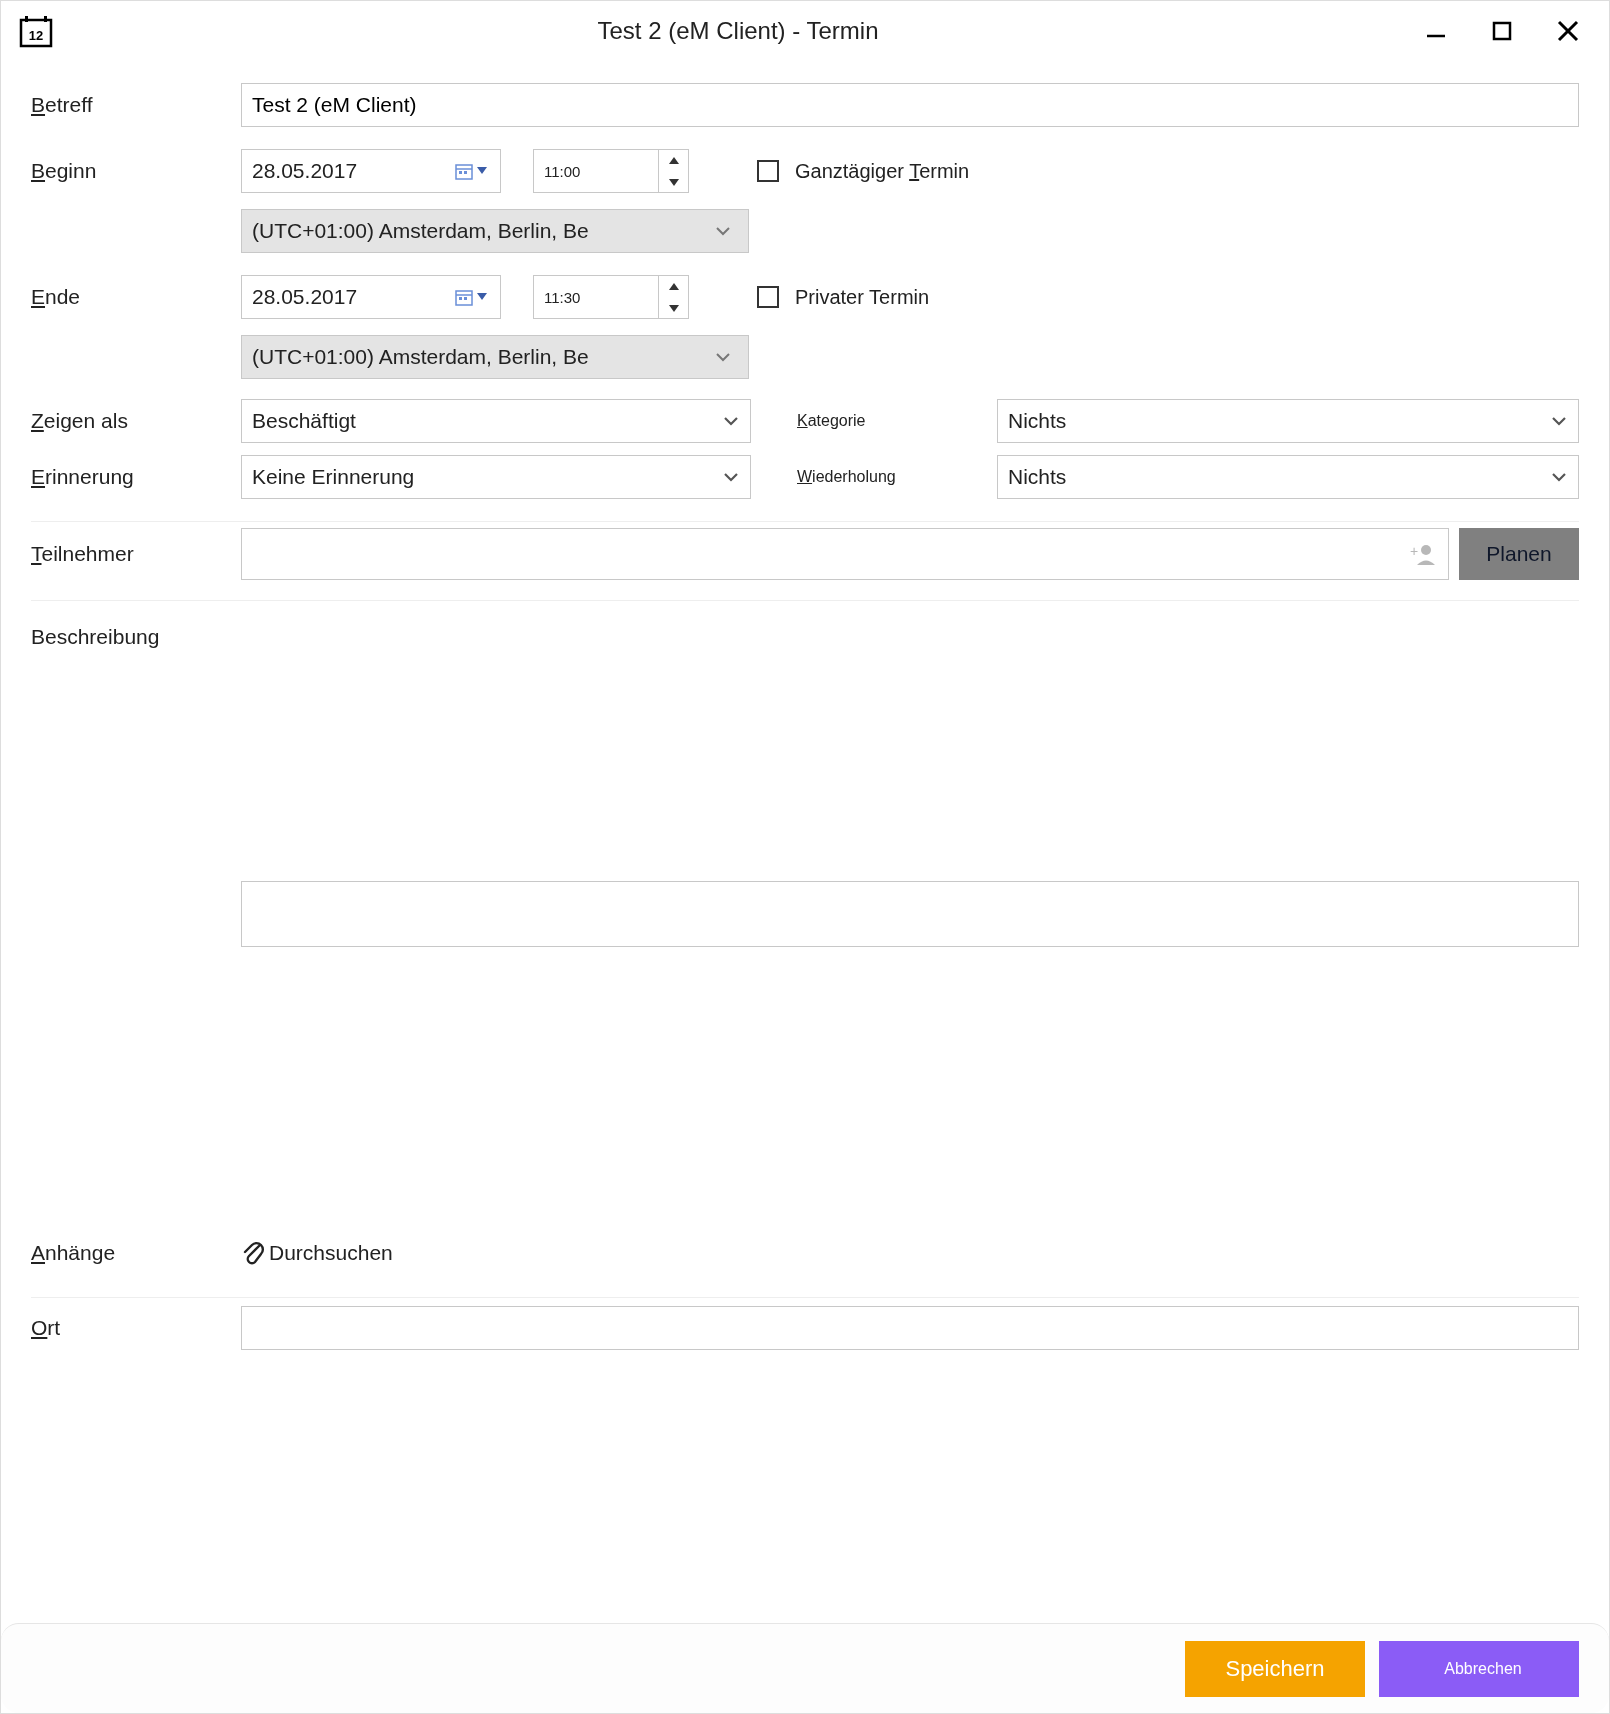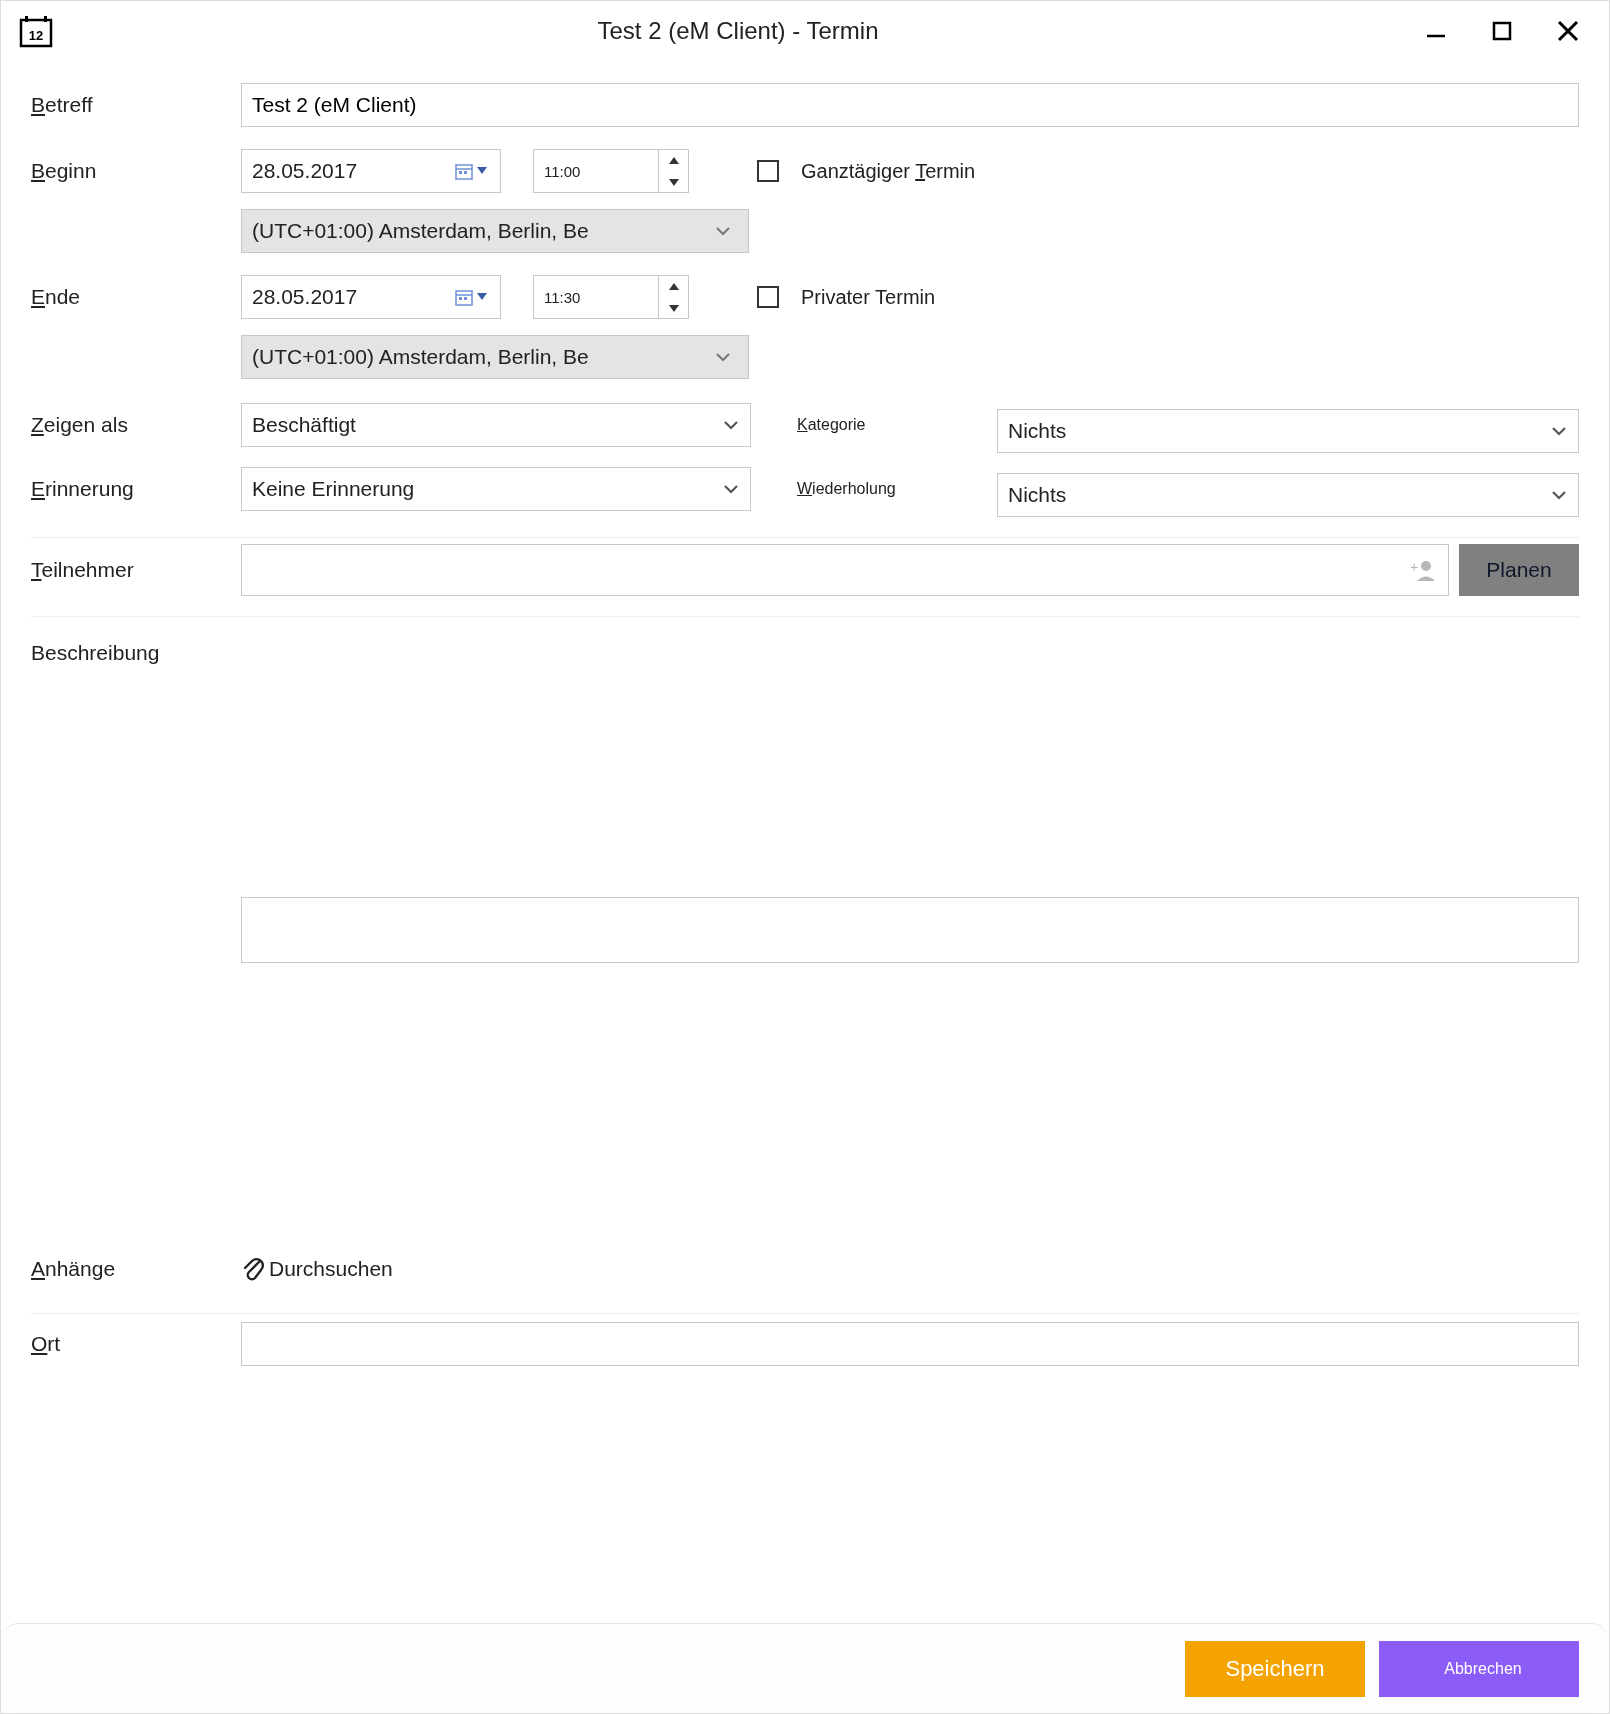--- a/index.html
+++ b/index.html
@@ -20,28 +20,28 @@
   .input-date { width: 260px; height: 44px; border: 1px solid #c8c8c8; display: flex; align-items: center; padding: 0 6px 0 10px; background: #fff; }
   .input-date .val { flex: 1; font-size: 21px; }
   .date-btn { width: 46px; height: 34px; display: flex; align-items: center; justify-content: center; gap: 2px; }
   .input-time { width: 156px; height: 44px; border: 1px solid #c8c8c8; display: flex; align-items: center; background: #fff; }
   .input-time .val { flex: 1; padding: 0 10px; font-size: 15px; }
   .spinner { width: 30px; height: 42px; border-left: 1px solid #c8c8c8; display: flex; flex-direction: column; }
   .spinner .sp { flex: 1; display: flex; align-items: center; justify-content: center; cursor: pointer; }
   .tz { width: 508px; height: 44px; border: 1px solid #c8c8c8; background: #e4e4e4; display: flex; align-items: center; padding: 0 12px 0 10px; font-size: 21px; margin-top: 14px; margin-left: 210px; }
   .tz .val { flex: 1; }
   .chev { width: 26px; display: flex; justify-content: center; color: #666; }
-  .chk-row { display: flex; align-items: center; gap: 22px; margin-left: 58px; }
+  .chk-row { display: flex; align-items: center; gap: 16px; margin-left: 58px; }
   .chk { width: 22px; height: 22px; border: 2px solid #333; background: #fff; }
   .select { height: 44px; border: 1px solid #c8c8c8; background: #fff; display: flex; align-items: center; padding: 0 6px 0 10px; font-size: 21px; }
   .select .val { flex: 1; }
   .col-left { width: 510px; }
   .col-gap { width: 46px; }
   .label2 { width: 200px; font-size: 16px; }
-  .col-right { flex: 1; margin-top: 12px; }
+  .col-right { flex: 1; }
   .hr { border: none; border-top: 1px solid #eee; margin: 20px 0 6px 0; }
   .participants { flex: 1; height: 52px; border: 1px solid #c8c8c8; display: flex; align-items: center; padding: 0 8px 0 10px; }
   .participants .val { flex: 1; }
   .add-person { color: #bbb; font-size: 26px; margin-right: 4px; }
   .btn-plan { width: 120px; height: 52px; background: #808080; color: #0f172a; border: none; font-size: 21px; margin-left: 10px; cursor: pointer; }
   .description { flex: 1; border: 1px solid #c8c8c8; width: 100%; font-size: 21px; padding: 8px; resize: none; font-family: inherit; }
   .row-desc { display: flex; align-items: flex-start; margin-top: 18px; }
   .row-desc .label { padding-top: 6px; }
   .row-desc .field-wrap { height: 590px; }
   .attach-link { display: flex; align-items: center; gap: 4px; font-size: 21px; cursor: pointer; }

